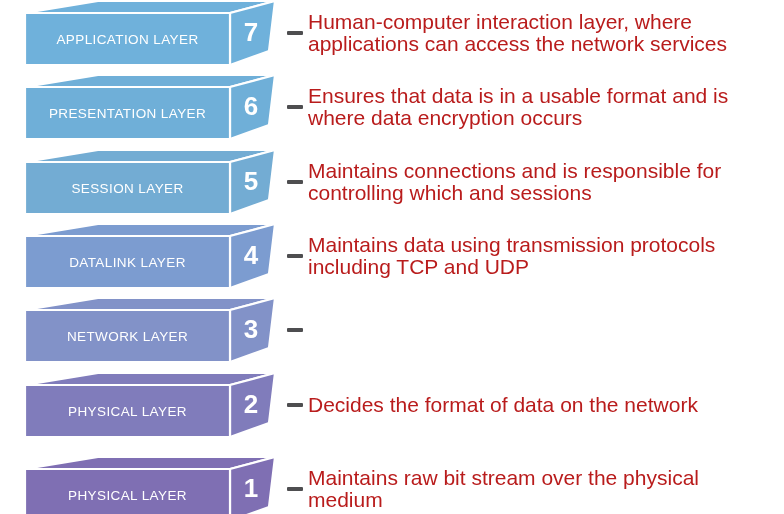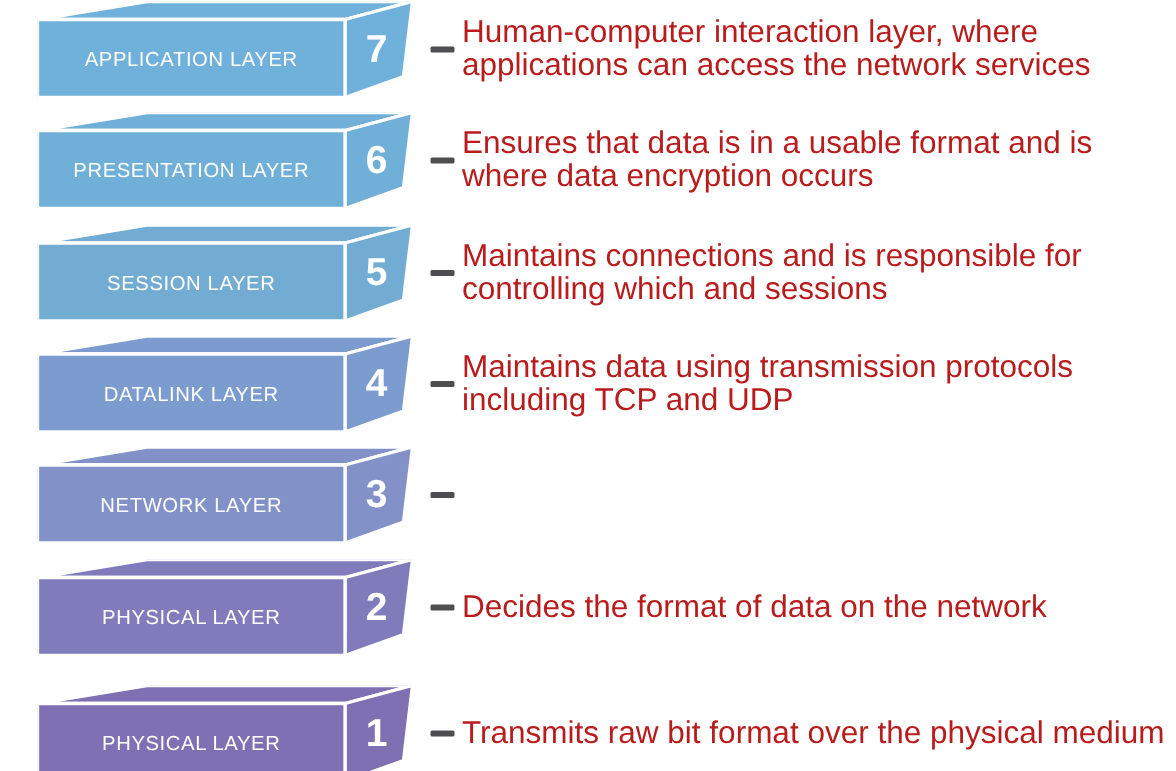--- a/index.html
+++ b/index.html
@@ -118,16 +118,16 @@
 
   <div class="row" style="top:457px">
     <svg class="box-svg" width="252" height="66" viewBox="0 0 252 66">
       <polygon class="face" points="0,12 73,0 250,0 205,12" fill="#7F6FB3"></polygon>
       <polygon class="face" points="205,12 250,0 244,50 205,64" fill="#7F6FB3"></polygon>
       <rect class="face" x="0" y="12" width="205" height="52" fill="#7F6FB3"></rect>
     </svg>
     <div class="label">PHYSICAL LAYER</div>
     <div class="number">1</div>
     <div class="dash"></div>
-    <div class="desc">Transmits raw bit format over the physical medium</div>
+    <div class="desc">Maintains raw bit stream over the physical medium</div>
   </div>
 
 </div>
 
 </body></html>

